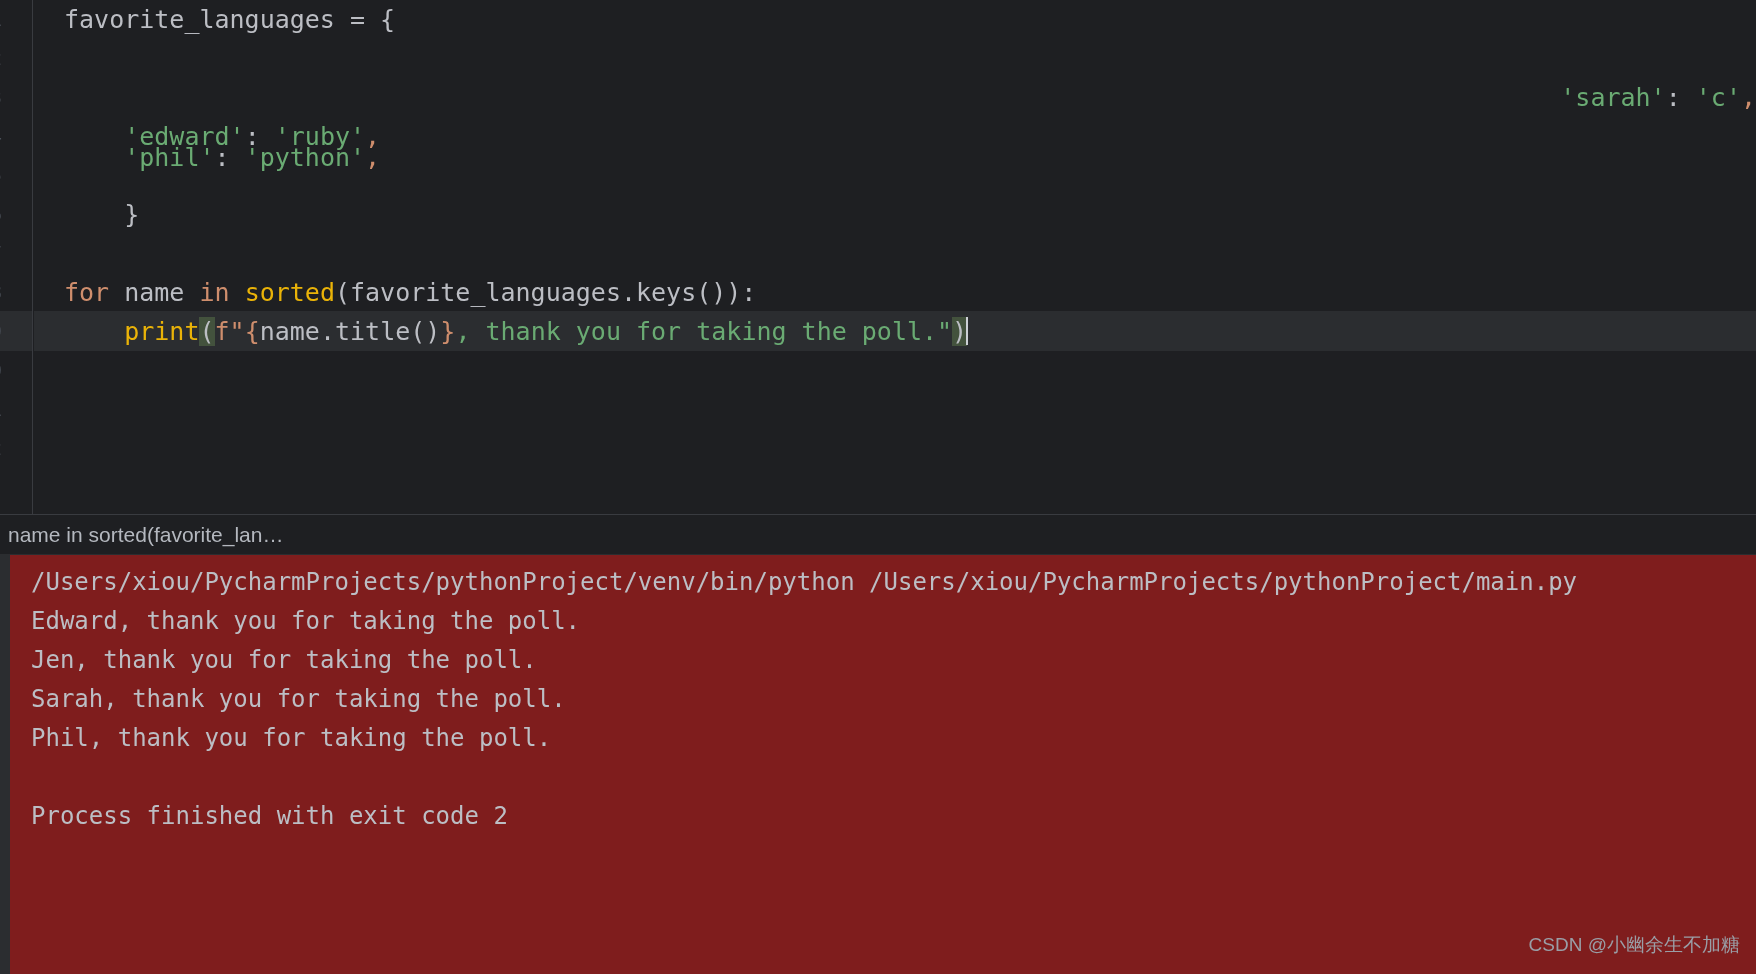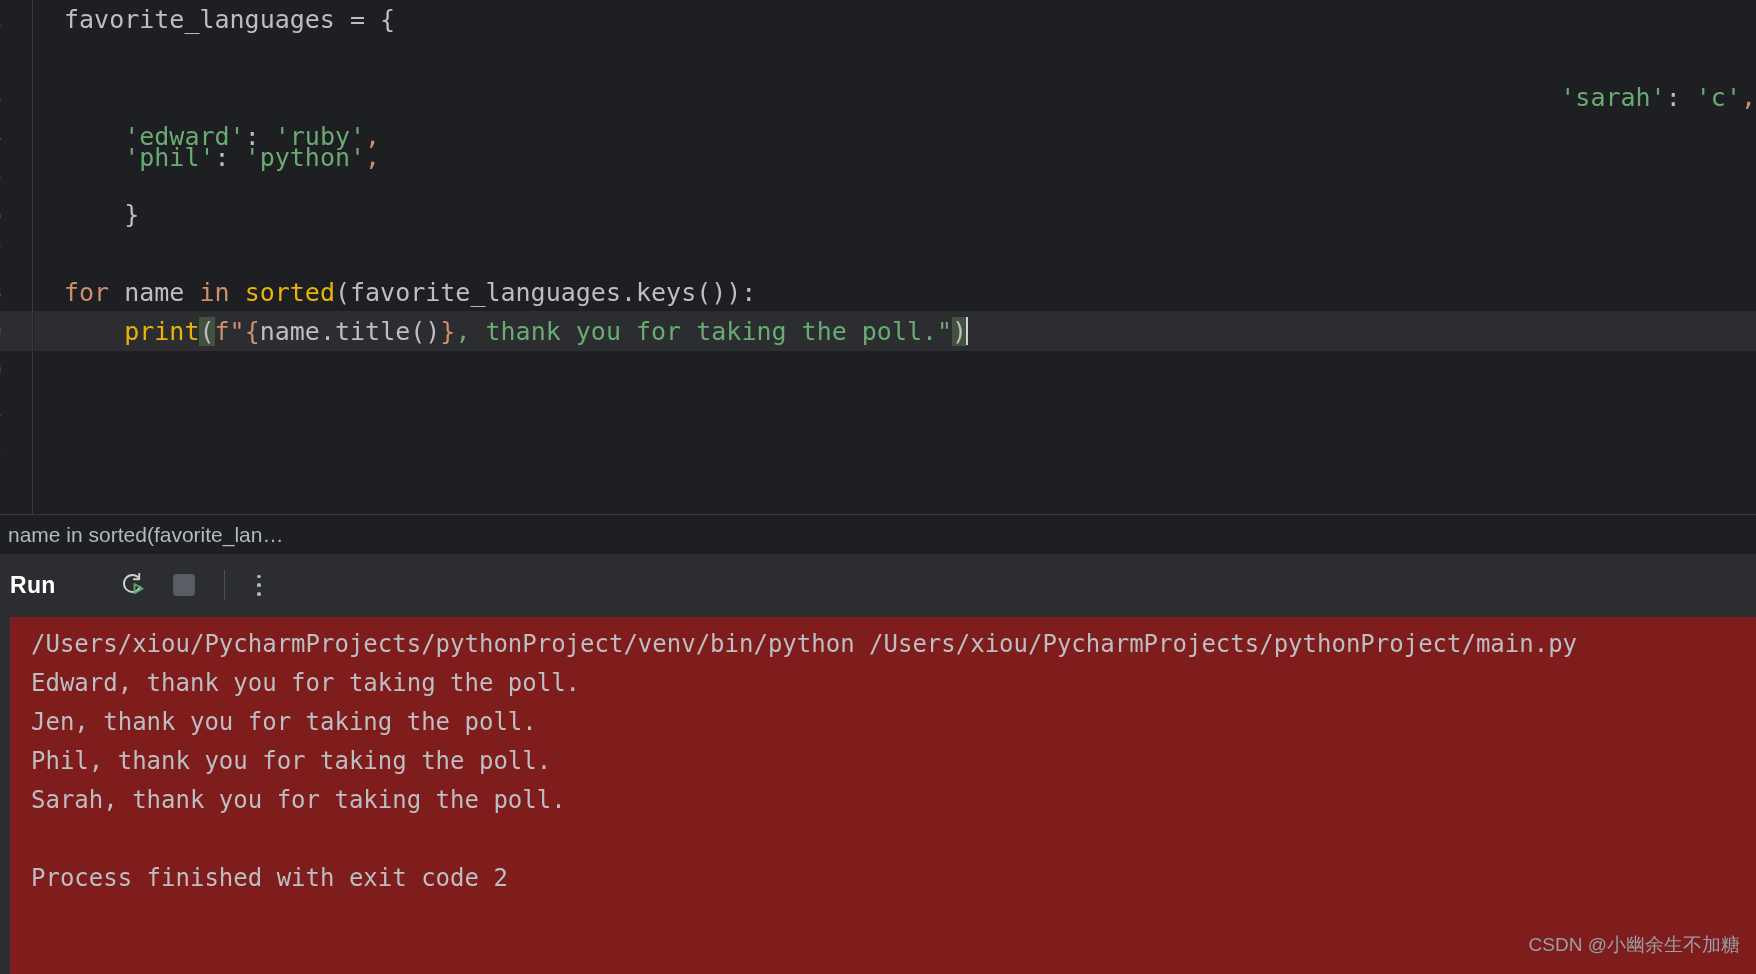--- a/index.html
+++ b/index.html
@@ -253,53 +253,28 @@
         <div class="code-line" style="top: 351px;"></div>
         <div class="code-line" style="top: 390px;"></div>
         <div class="code-line" style="top: 429px;"></div>
       </div>
   </div>
 
   <div class="breadcrumb-bar">
     <span class="breadcrumb-text">name in sorted(favorite_lan…</span>
   </div>
 
-  <div class="run-toolbar">
-    <span class="run-title">Run</span>
-
-    <div class="tb-btn">
-      <svg width="30" height="30" viewBox="0 0 30 30">
-        <path d="M22 8 A8.5 8.5 0 1 0 23.2 17" fill="none" stroke="#cdd0d6" stroke-width="1.9" stroke-linecap="round"></path>
-        <path d="M22.2 3.6 L22.2 9.2 L16.8 9.2" fill="none" stroke="#cdd0d6" stroke-width="1.9" stroke-linecap="round" stroke-linejoin="round"></path>
-        <path d="M17.5 14 L25.5 18.6 L17.5 23.2 Z" fill="none" stroke="#59a869" stroke-width="1.9" stroke-linejoin="round"></path>
-      </svg>
-    </div>
-
-    <div class="tb-btn">
-      <span class="stop-square"></span>
-    </div>
-
-    <div class="tb-divider"></div>
-
-    <div class="tb-btn">
-      <span class="kebab">
-        <span></span>
-          <span></span>
-          <span></span>
-      </span>
-    </div>
-  </div>
 
   <div class="console">
     <div class="console-gutter"></div>
     <div class="console-body" id="console-body">
         <div class="console-line">/Users/xiou/PycharmProjects/pythonProject/venv/bin/python /Users/xiou/PycharmProjects/pythonProject/main.py</div>
         <div class="console-line">Edward, thank you for taking the poll.</div>
         <div class="console-line">Jen, thank you for taking the poll.</div>
+        <div class="console-line">Sarah, thank you for taking the poll.</div>
         <div class="console-line">Phil, thank you for taking the poll.</div>
-        <div class="console-line">Sarah, thank you for taking the poll.</div>
         <div class="console-line blank"></div>
         <div class="console-line">Process finished with exit code 2</div>
       </div>
     <div class="watermark">CSDN @小幽余生不加糖</div>
   </div>
 
 </div>
 
 </body></html>

